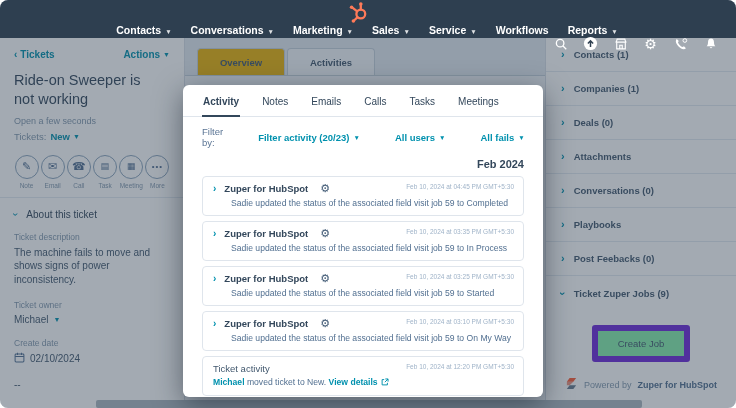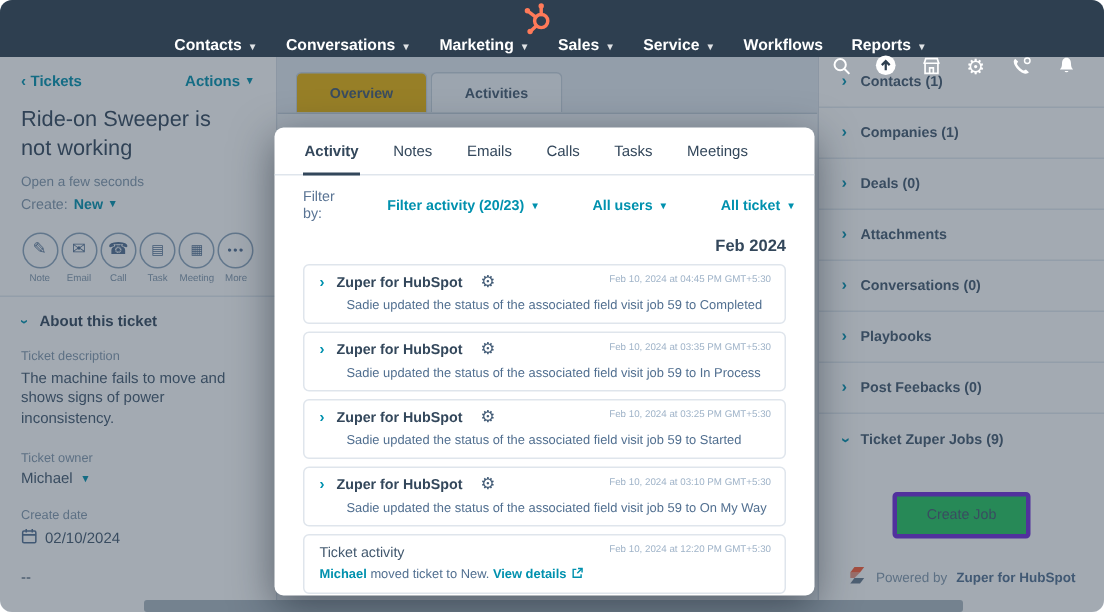--- a/index.html
+++ b/index.html
@@ -25,41 +25,41 @@
   .back-link, .actions-dd { color:#0091ae; font-weight:bold; font-size:10px; display:flex; align-items:center; gap:3px; cursor:pointer; }
   .ticket-title { font-size:14.5px; color:#33475b; font-weight:normal; line-height:1.3; margin:11px 0 7px; max-width:150px; }
   .muted { font-size:9px; color:#8298ad; margin-bottom:5px; }
   .status-row { font-size:9.5px; color:#8298ad; display:flex; gap:4px; align-items:center; }
   .status-val { color:#0091ae; font-weight:bold; cursor:pointer; display:flex; gap:3px; align-items:center; }
   .qa-row { display:flex; justify-content:space-between; margin:13px 0 8px; }
   .qa { display:flex; flex-direction:column; align-items:center; gap:3px; width:25px; }
   .qa-btn { width:24px; height:24px; border-radius:50%; border:1px solid #8ba4bc; background:#fff; color:#506e91; font-size:11px; line-height:1; display:flex; align-items:center; justify-content:center; cursor:pointer; }
   .qa-label { font-size:6.5px; color:#8298ad; }
   .lp-divider { border:none; border-top:1px solid #e3e9f0; margin:4px -14px 11px; }
-  .about-head { display:flex; gap:9px; align-items:flex-start; font-size:10px; font-weight:bold; color:#33475b; margin-bottom:12px; cursor:pointer; }
+  .about-head { display:flex; gap:9px; align-items:flex-start; font-size:10px; font-weight:normal; color:#33475b; margin-bottom:12px; cursor:pointer; }
   .chev-down-sm { color:#0091ae; font-size:10px; display:inline-block; transform:rotate(90deg); }
   .field { margin-bottom:10px; }
   .f-label { font-size:8.5px; color:#8298ad; margin-bottom:4px; }
   .f-value { font-size:10px; color:#42586e; display:flex; align-items:center; gap:5px; }
   .dd-caret { color:#0091ae; font-size:7px; }
 
   
   .middle { flex:1; position:relative; background:#e3e9f0; z-index:1; }
   .mid-tabs { display:flex; gap:2px; padding:10px 0 0 12px; }
   .mid-tab { width:88px; height:27px; display:flex; align-items:center; justify-content:center; font-size:9.5px; font-weight:bold; color:#42586e; background:#eab308; border:1px solid #c5d0dc; border-bottom:none; border-radius:4px 4px 0 0; cursor:pointer; }
   .mid-tab.active { background:#f3f7fa; }
   .mid-content { position:absolute; top:37px; left:0; right:0; bottom:0; background:#f3f7fa; border-top:1px solid #c5d0dc; }
 
   
   .right-panel { width:191px; background:#fff; border-left:1px solid #d6dee7; z-index:1; display:flex; flex-direction:column; }
   .sb-row { height:34px; flex:0 0 34px; display:flex; align-items:center; gap:9px; padding:0 15px; border-bottom:1px solid #e3e9f0; font-size:9.5px; font-weight:bold; color:#42586e; cursor:pointer; }
   .sb-chev { color:#0091ae; font-size:11px; font-weight:bold; line-height:1; }
   .sb-chev.down { display:inline-block; transform:rotate(90deg); }
   .zuper-body { height:66px; display:flex; align-items:center; justify-content:center; }
-  .create-job-btn { font-family:inherit; font-size:9.5px; color:#42586e; background:#22c55e; border:3px solid #6d28d9; border-radius:3px; padding:7px 20px; cursor:pointer; }
+  .create-job-btn { font-family:inherit; font-size:9.5px; color:#42586e; background:#86efac; border:6px solid #6d28d9; border-radius:3px; padding:7px 20px; cursor:pointer; }
   .sb-footer { margin-top:auto; padding:0 0 16px; display:flex; align-items:center; justify-content:center; gap:6px; font-size:9px; color:#8298ad; }
   .sb-footer b { color:#516f90; font-size:9px; }
 
   
   .overlay { position:absolute; inset:0; background:rgba(45,62,80,.44); z-index:5; }
   .h-scrollbar { position:absolute; left:96px; bottom:0; width:546px; height:8px; background:#74828f; border-radius:2px; z-index:6; cursor:pointer; }
 
   
   .modal { position:absolute; left:183px; top:47px; width:360px; height:312px; background:#fff; border-radius:6px; box-shadow:0 8px 28px rgba(15,26,38,.5); z-index:10; overflow:hidden; display:flex; flex-direction:column; }
   .modal-tabs { display:flex; gap:21px; padding:0 19px; border-bottom:1px solid #dfe5ec; flex:0 0 auto; }
@@ -179,21 +179,21 @@
             <span>Tickets</span>
           </span>
         <span class="actions-dd">
             <span>Actions</span>
             <span class="dd-caret">▼</span>
           </span>
       </div>
       <h1 class="ticket-title">Ride-on Sweeper is not working</h1>
       <div class="muted">Open a few seconds</div>
       <div class="status-row">
-        <span>Create:</span>
+        <span>Tickets:</span>
         <span class="status-val">
             <span>New</span>
             <span class="dd-caret">▼</span>
           </span>
       </div>
       <div class="qa-row">
         <span class="qa">
             <button class="qa-btn">
               <span>✎</span>
             </button>
@@ -335,21 +335,21 @@
         <span class="filter-label">Filter by:</span>
         <span class="f-drop">
             <span>Filter activity (20/23)</span>
             <span class="f-caret">▼</span>
           </span>
         <span class="f-drop">
             <span>All users</span>
             <span class="f-caret">▼</span>
           </span>
         <span class="f-drop">
-            <span>All ticket</span>
+            <span>All fails</span>
             <span class="f-caret">▼</span>
           </span>
       </div>
       <div class="date-group">Feb 2024</div>
       <div class="cards">
 
         <div class="card">
           <div class="card-head">
             <span class="exp-chev">›</span>
             <span class="card-title">Zuper for HubSpot</span>

